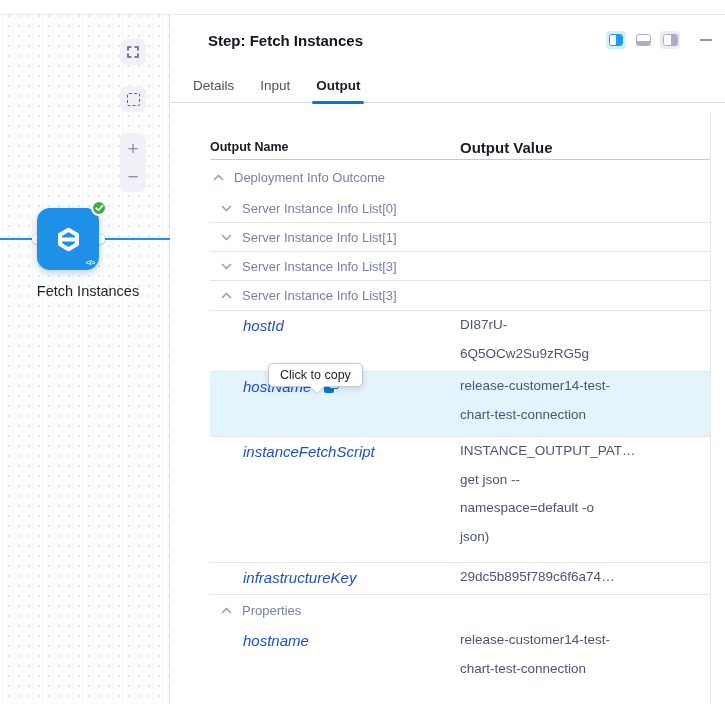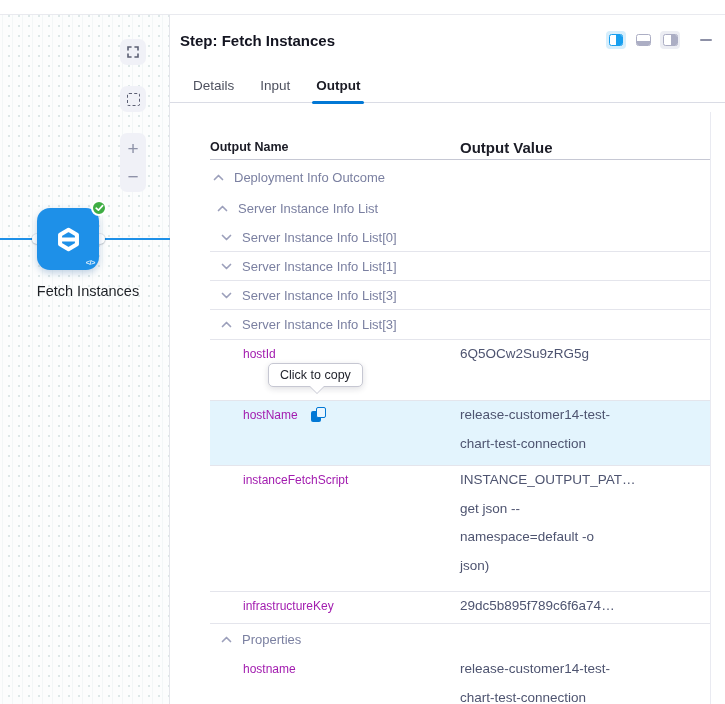--- a/index.html
+++ b/index.html
@@ -42,21 +42,21 @@
     display:flex; align-items:center; justify-content:center; cursor:pointer; }
   .node .codeglyph { position:absolute; right:4px; bottom:3px; font-size:7.5px;
     color:rgba(255,255,255,.85); letter-spacing:-0.5px; font-weight:bold; }
   .badge { position:absolute; left:91px; top:185px; width:16px; height:16px; border-radius:50%;
     background:#3EAD43; border:2px solid #fff; display:flex; align-items:center; justify-content:center; }
   .nodelabel { position:absolute; left:0; top:268px; width:136px; text-align:center;
     font-size:14.5px; color:#1D2126;margin-left:20px; }
 
   
   .panel { position:absolute; left:170px; top:0; width:555px; height:704px; background:#fff; }
-  .ptitle { position:absolute; left:10px; top:32px; font-size:15px; font-weight:bold; color:#131420; }
+  .ptitle { position:absolute; left:38px; top:32px; font-size:15px; font-weight:bold; color:#131420; }
 
   .wctrl { position:absolute; right:13px; top:31px; display:flex; align-items:center; gap:7px; }
   .lico { width:20px; height:18px; border-radius:4px; display:flex; align-items:center;
     justify-content:center; cursor:pointer; }
   .lico.active { background:#D6EEFC; }
   .lico.dim { background:#ECEDF3; }
   .splitbox { position:relative; width:14px; height:12px; border:1.5px solid #189FEF;
     border-radius:2.5px; background:#fff; overflow:hidden; }
   .splitbox .fill { position:absolute; right:0; top:0; bottom:0; width:6px; background:#189FEF; }
   .graybox { position:relative; width:15px; height:12px; border:1.5px solid #ACAEC4;
@@ -86,21 +86,21 @@
   .trow.tree { align-items:center; cursor:pointer; }
   .r0 { min-height:34px; } .r1,.r2,.r3,.r4 { min-height:29px; } .r5 { min-height:30px; }
   .r6 { height:61px; } .r7 { height:65px; } .r8 { height:126px; } .r9 { height:32px; }
   .r10 { min-height:31px; }
 
   .cell.name { width:245px; display:flex; align-items:flex-start; }
   .trow.tree .cell.name { align-items:center; }
   .cell.val { flex:1; padding-left:5px; }
   .chev { width:12px; display:inline-flex; justify-content:center; margin-right:10px; flex:none; }
   .treelabel { font-size:13px; color:#7B80A1; }
-  .leaflabel { font-size:12px; color:#a21caf; margin-top:7px; line-height:15px; }
+  .leaflabel { font-size:15px; color:#1d4ed8; margin-top:7px; line-height:15px;font-style:italic; }
   .vline { font-size:13.5px; line-height:28.5px; color:#4E5470; white-space:nowrap; }
 
   .copyicon { position:relative; width:15px; height:15px; display:inline-block;
     margin-left:13px; margin-top:6px; cursor:pointer; flex:none; }
   .cback { position:absolute; left:0; bottom:0; width:10px; height:11px;
     background:#0278D5; border-radius:2px; }
   .cfront { position:absolute; right:0; top:0; width:10px; height:11px;
     background:#EAF6FE; border:1.5px solid #0278D5; border-radius:2px; }
 
   .tooltip { position:absolute; left:58px; top:228px; height:24px; z-index:5;
@@ -199,31 +199,20 @@
             <div class="cell name" style="padding-left: 2px;">
               <span class="chev">
                 <svg width="11" height="7" viewBox="0 0 11 7">
                   <polyline points="1.5,5.5 5.5,1.5 9.5,5.5" fill="none" stroke="#9CA0BB" stroke-width="1.7" stroke-linecap="round" stroke-linejoin="round"></polyline>
                 </svg>
               </span>
               <span class="treelabel">Deployment Info Outcome</span>
             </div>
             <div class="cell val"></div>
           </div>
-          <div class="trow r1 tree">
-            <div class="cell name" style="padding-left: 6px;">
-              <span class="chev">
-                <svg width="11" height="7" viewBox="0 0 11 7">
-                  <polyline points="1.5,5.5 5.5,1.5 9.5,5.5" fill="none" stroke="#9CA0BB" stroke-width="1.7" stroke-linecap="round" stroke-linejoin="round"></polyline>
-                </svg>
-              </span>
-              <span class="treelabel">Server Instance Info List</span>
-            </div>
-            <div class="cell val"></div>
-          </div>
           <div class="trow r2 divider tree">
             <div class="cell name" style="padding-left: 10px;">
               <span class="chev">
                 <svg width="11" height="7" viewBox="0 0 11 7">
                   <polyline points="1.5,1.5 5.5,5.5 9.5,1.5" fill="none" stroke="#9CA0BB" stroke-width="1.7" stroke-linecap="round" stroke-linejoin="round"></polyline>
                 </svg>
               </span>
               <span class="treelabel">Server Instance Info List[0]</span>
             </div>
             <div class="cell val"></div>
@@ -259,20 +248,21 @@
               </span>
               <span class="treelabel">Server Instance Info List[3]</span>
             </div>
             <div class="cell val"></div>
           </div>
           <div class="trow r6 divider leaf">
             <div class="cell name" style="padding-left: 33px;">
               <span class="leaflabel">hostId</span>
             </div>
             <div class="cell val">
+              <div class="vline">DI87rU-</div>
               <div class="vline">6Q5OCw2Su9zRG5g</div>
             </div>
           </div>
           <div class="trow r7 divider highlight leaf">
             <div class="cell name" style="padding-left: 33px;">
               <span class="leaflabel">hostName</span>
               <span class="copyicon">
                 <span class="cback"></span>
                 <span class="cfront"></span>
               </span>

